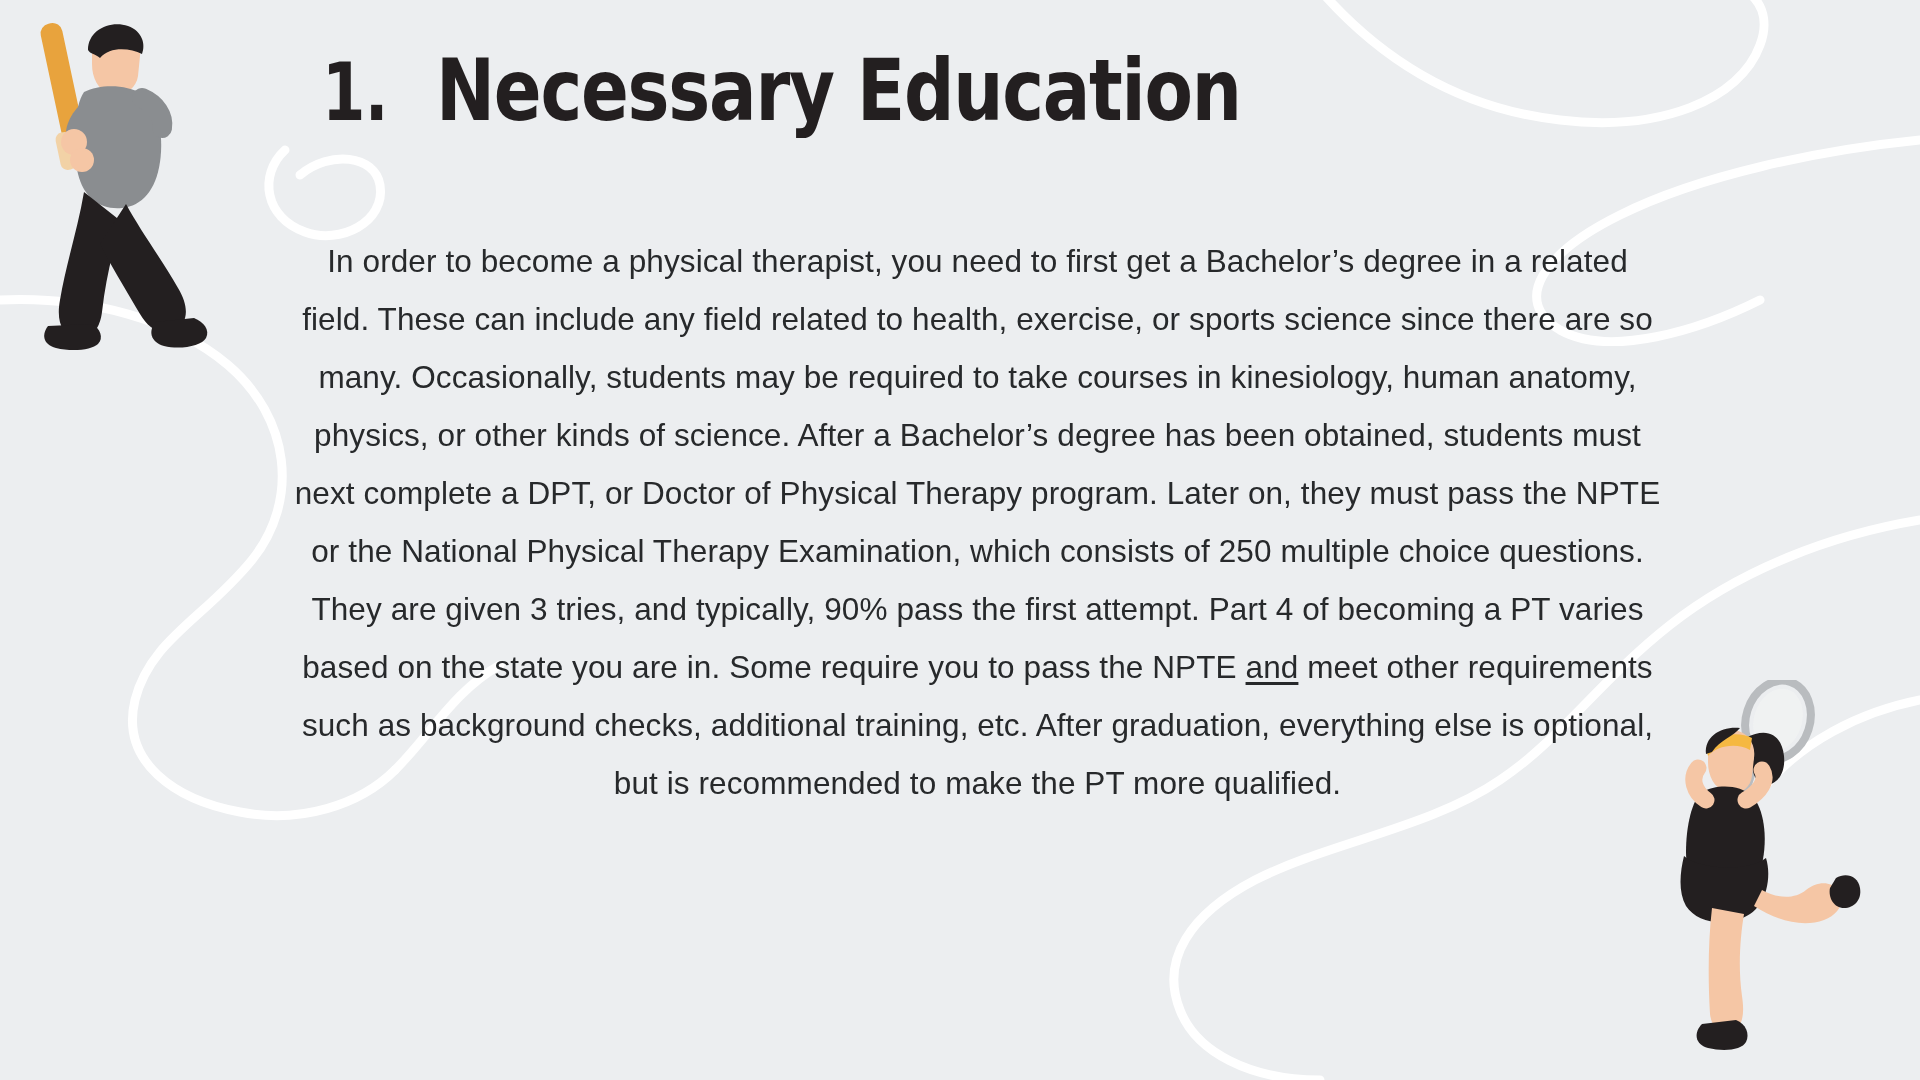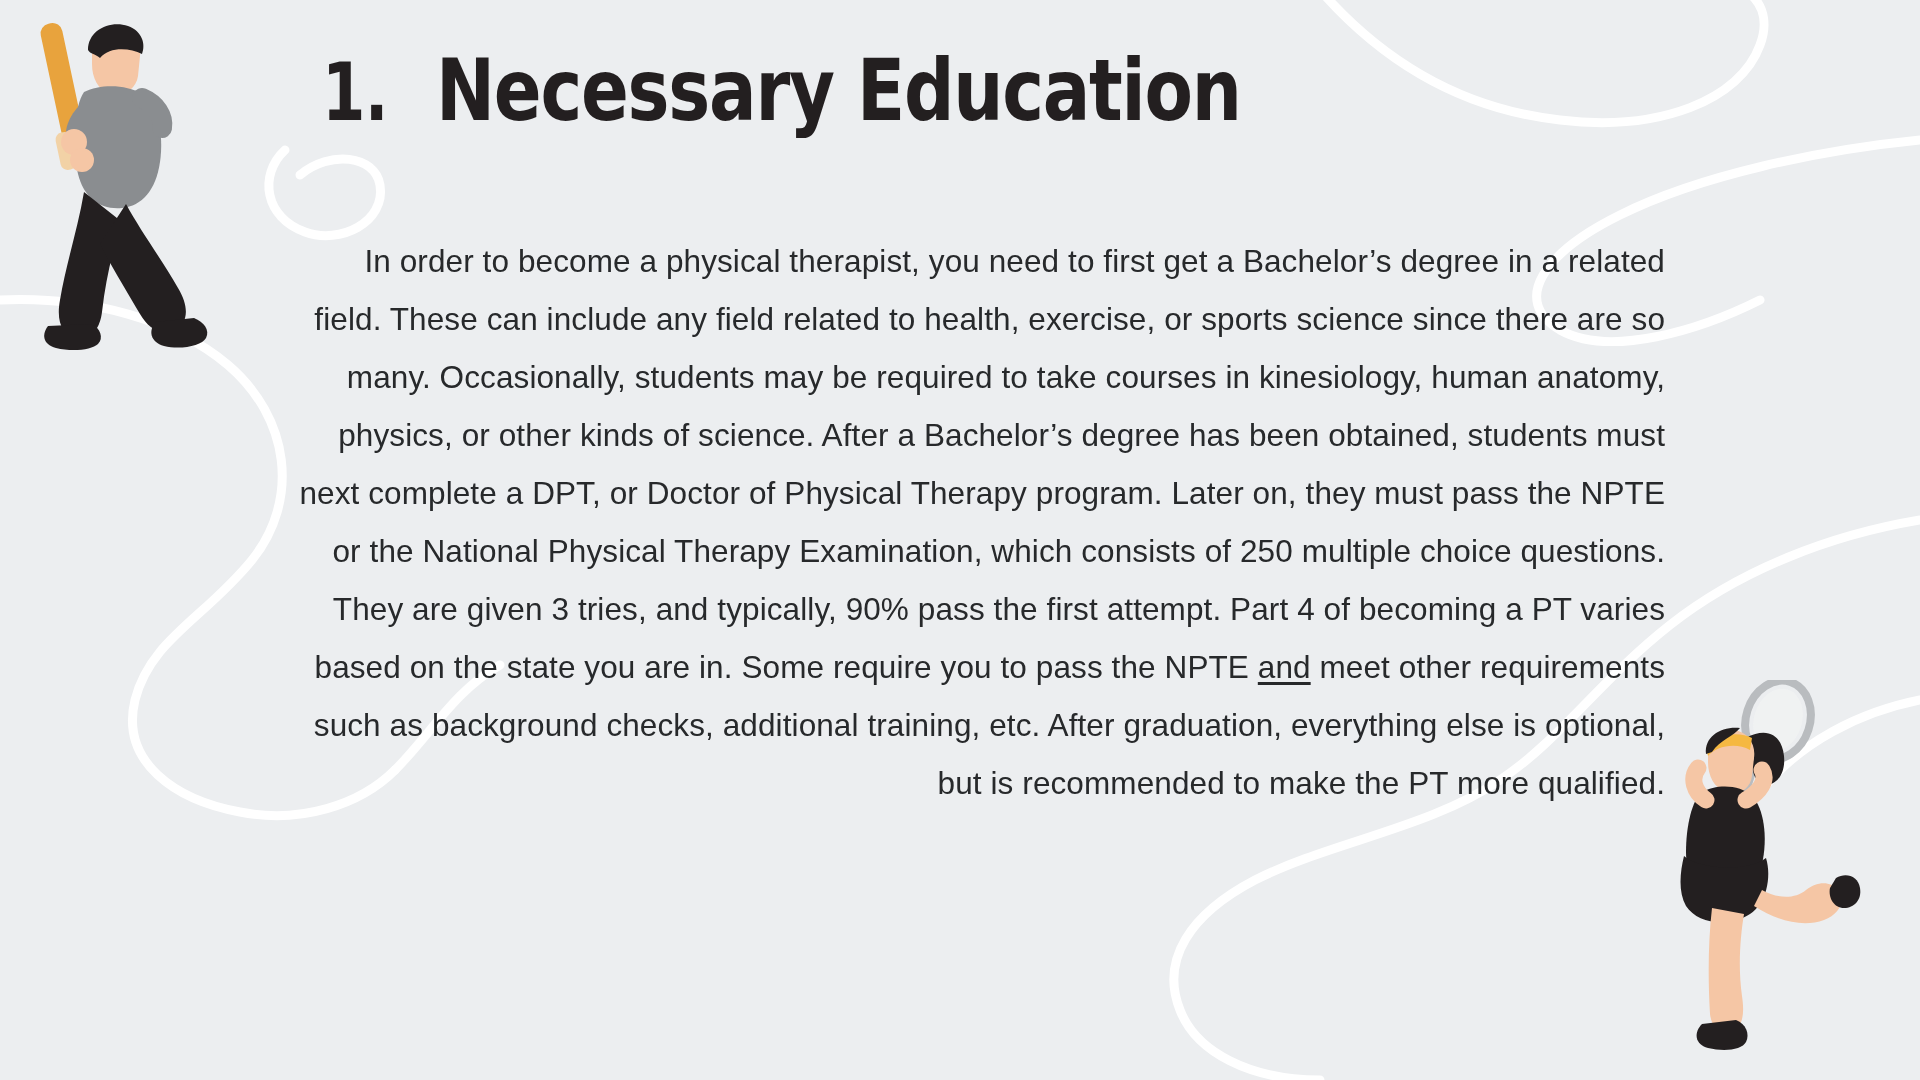--- a/index.html
+++ b/index.html
@@ -60,21 +60,21 @@
 
   .body-text {
     position: absolute;
     left: 290px;
     top: 232px;
     width: 1375px;
     font-family: "Liberation Sans", sans-serif;
     font-size: 31.5px;
     line-height: 58px;
     color: #27292b;
-    text-align: right;
+    text-align: center;
     letter-spacing: 0.1px;
   }
   .body-text u {
     text-decoration: underline;
     text-underline-offset: 4px;
   }
 
   
   .illus {
     position: absolute;

